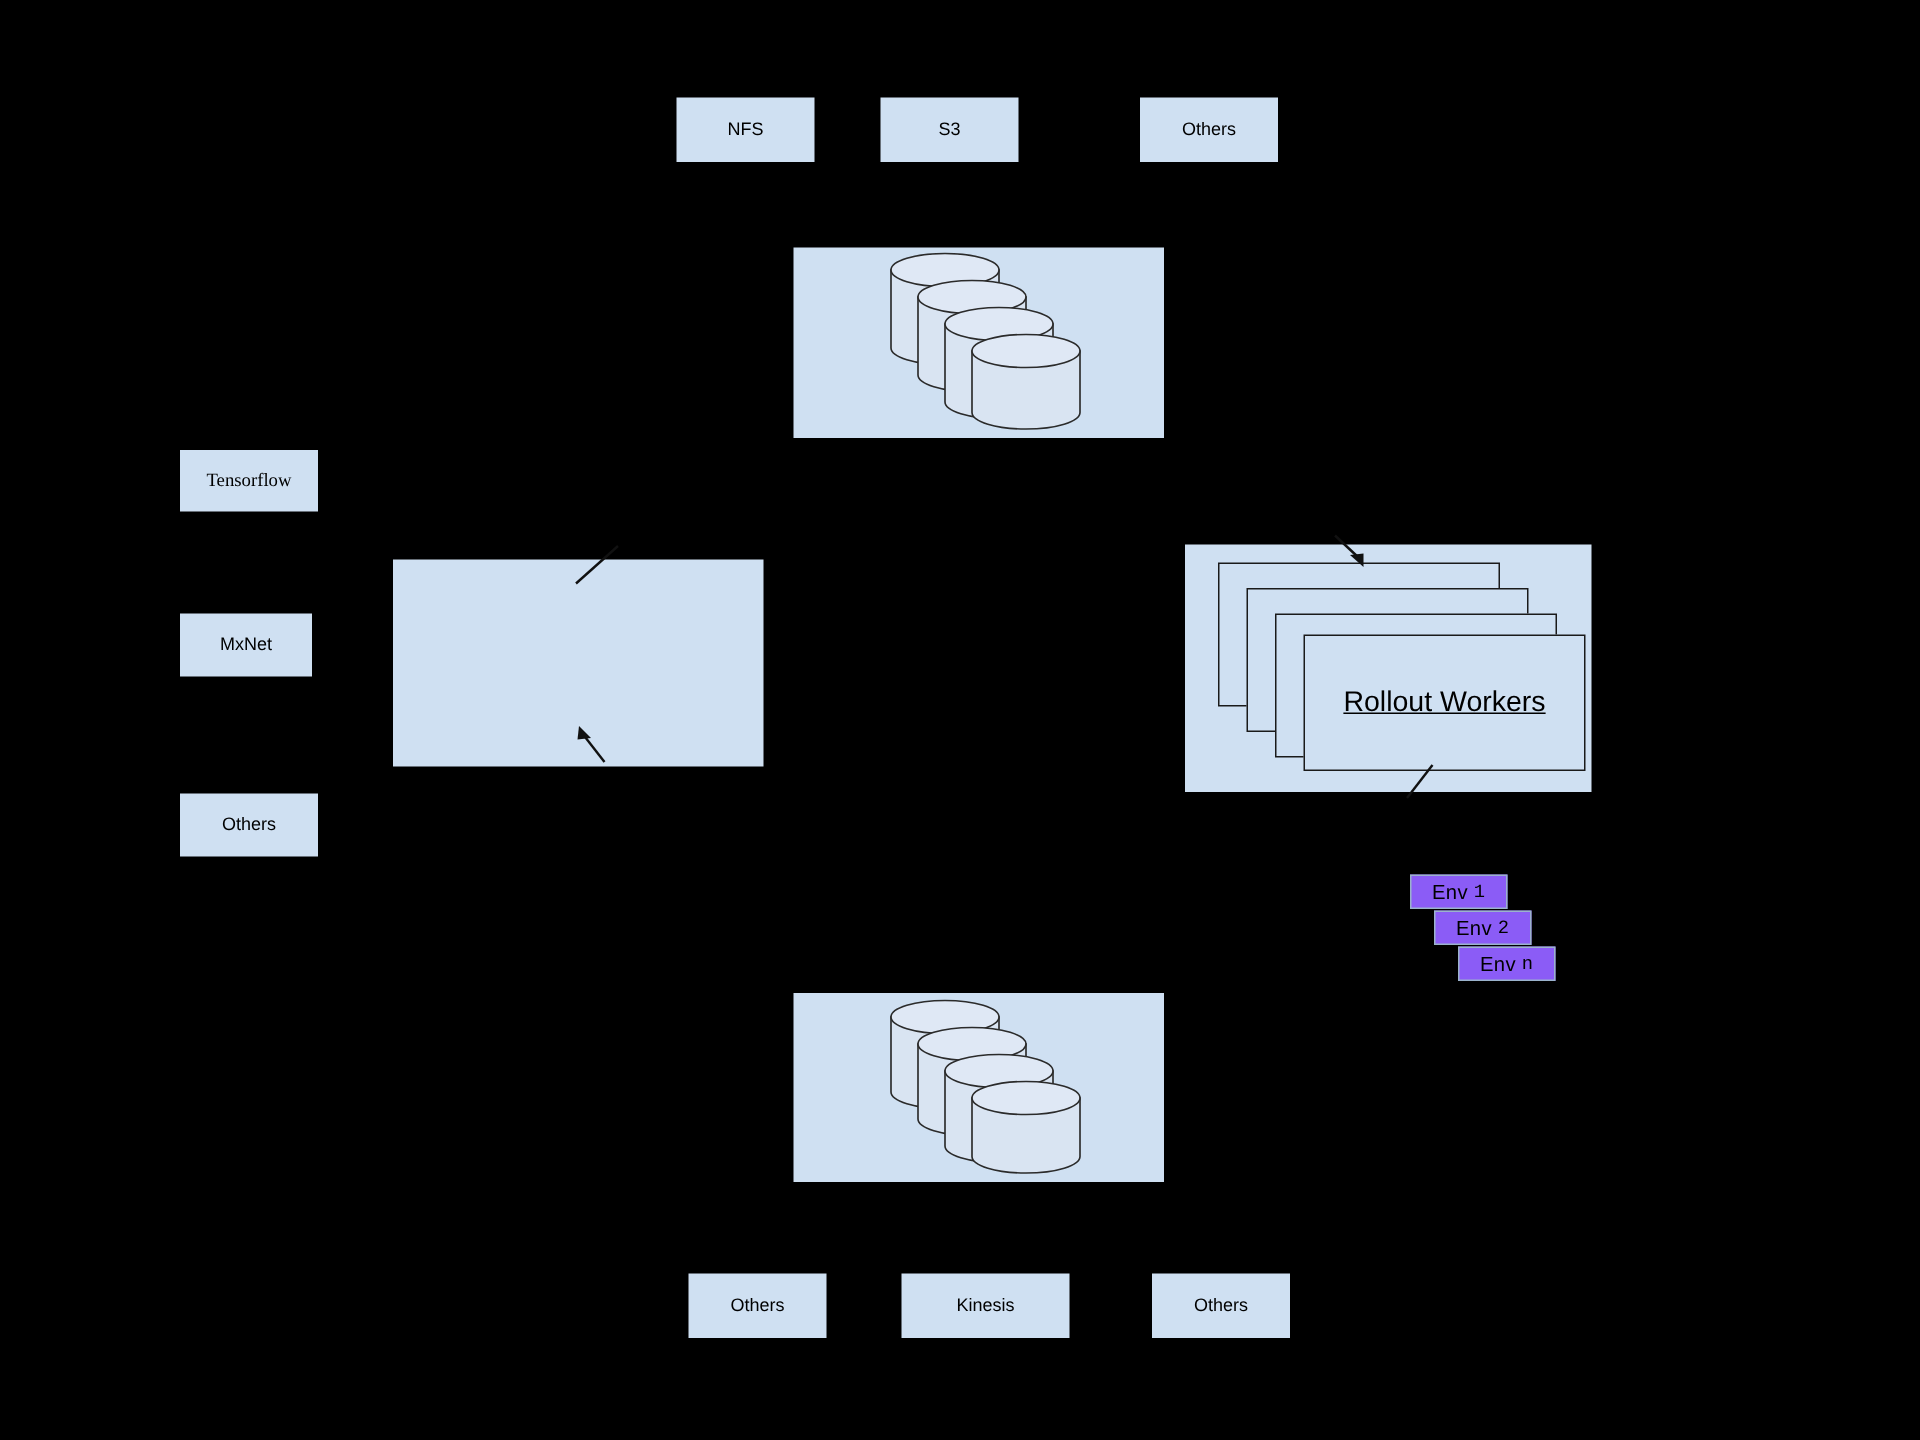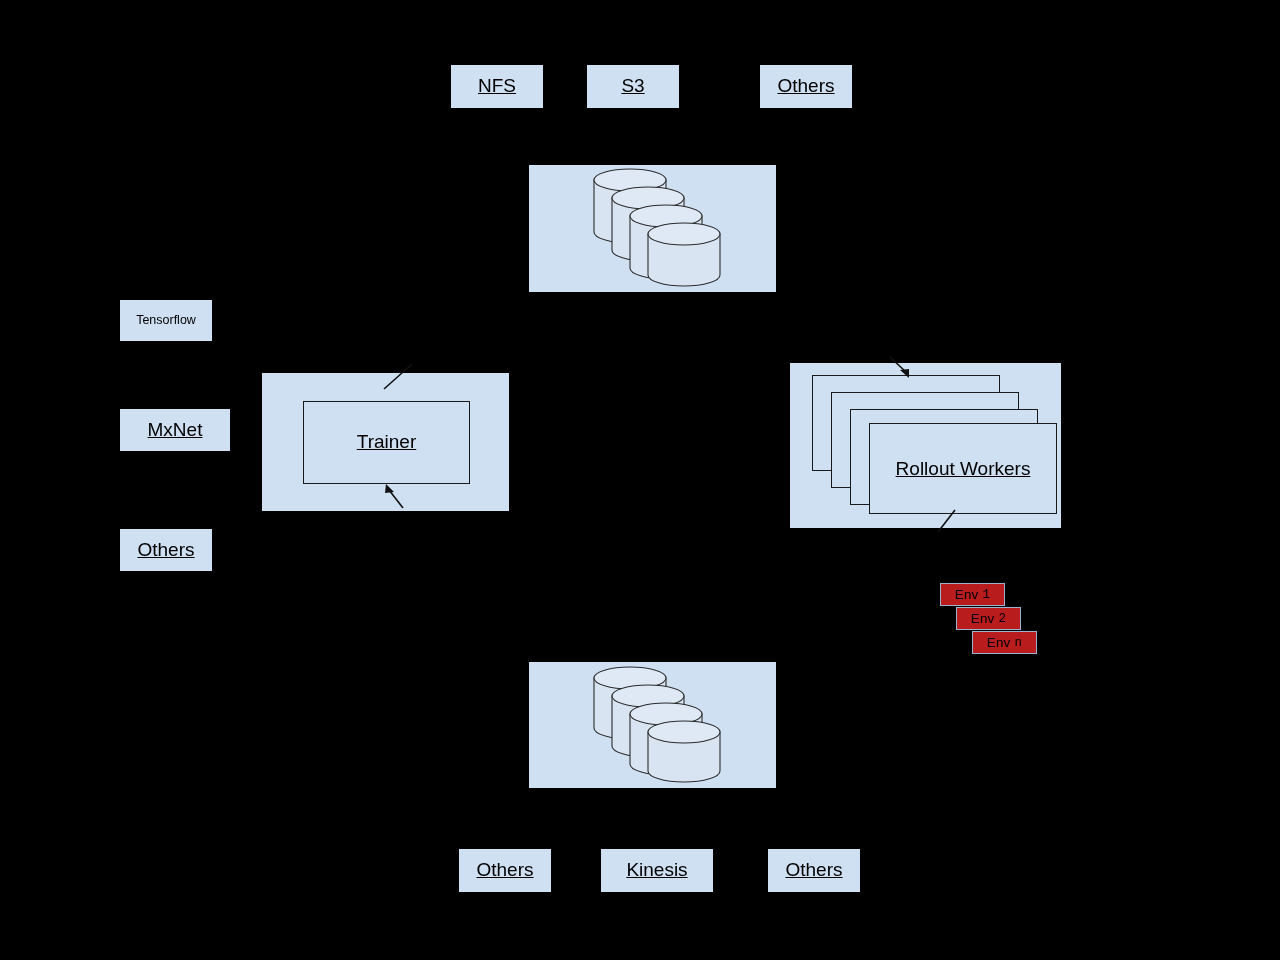--- a/index.html
+++ b/index.html
@@ -29,22 +29,22 @@
     display: flex;
     align-items: center;
     justify-content: center;
     text-align: center;
     line-height: 1.1;
     color: #000000;
   }
   .node.plain { border: none; }
   .node.outlined { border: 1px solid #1a1a1a; }
 
-  .label-lg { font-size: 19px; text-decoration: underline; }
-  .label-sm { font-size: 12.5px; }
+  .label-lg { font-size: 12px; }
+  .label-sm { font-size: 12.5px; font-family: Liberation Serif, serif; }
 
   .panel {
     position: absolute;
     background: #cfe0f2;
     box-sizing: border-box;
   }
 
   .stack-box {
     position: absolute;
     box-sizing: border-box;
@@ -55,21 +55,21 @@
     display: flex;
     align-items: center;
     justify-content: center;
     font-size: 19px;
     text-decoration: underline;
   }
 
   .env-box {
     position: absolute;
     box-sizing: border-box;
-    background: #b91c1c;
+    background: #8b5cf6;
     border: 1px solid #9bb3cc;
     display: flex;
     align-items: center;
     justify-content: center;
     font-size: 13.5px;
     white-space: nowrap;
     letter-spacing: 0.2px;
   }
   .env-box .idx {
     font-family: "Liberation Mono", monospace;
@@ -102,31 +102,28 @@
   </div>
   <div class="node plain label-lg" style="left:760px; top:65px; width:92px; height:43px;">
     <span>Others</span>
   </div>
 
   <div class="panel" style="left:529px; top:165px; width:247px; height:127px;"></div>
 
   <div class="node plain label-sm" style="left:120px; top:300px; width:92px; height:41px;">
     <span>Tensorflow</span>
   </div>
-  <div class="node plain label-lg" style="left:120px; top:409px; width:110px; height:42px;">
+  <div class="node plain label-lg" style="left:120px; top:409px; width:88px; height:42px;">
     <span>MxNet</span>
   </div>
   <div class="node plain label-lg" style="left:120px; top:529px; width:92px; height:42px;">
     <span>Others</span>
   </div>
 
   <div class="panel" style="left:262px; top:373px; width:247px; height:138px;"></div>
-  <div class="node outlined label-lg" style="left:303px; top:401px; width:167px; height:83px;">
-    <span>Trainer</span>
-  </div>
 
   <div class="panel" style="left:790px; top:363px; width:271px; height:165px;"></div>
   <div class="stack-box" style="left:812px; top:375px; width:188px; height:96px;"></div>
   <div class="stack-box" style="left:831px; top:392px; width:188px; height:96px;"></div>
   <div class="stack-box" style="left:850px; top:409px; width:188px; height:96px;"></div>
   <div class="stack-box labeled" style="left:869px; top:423px; width:188px; height:91px;">
     <span>Rollout Workers</span>
   </div>
 
   <div class="env-box" style="left:940px; top:583px; width:65px; height:23px;">

